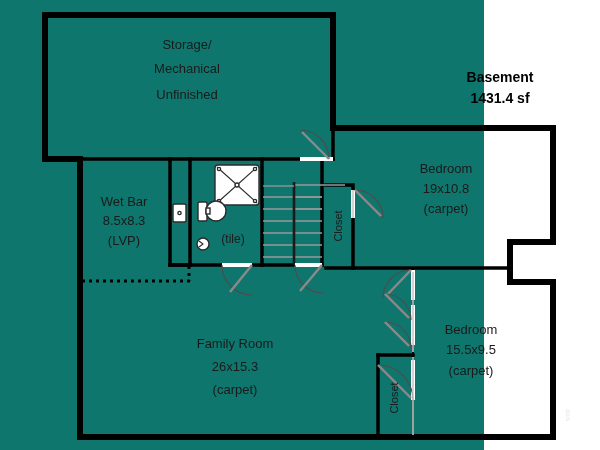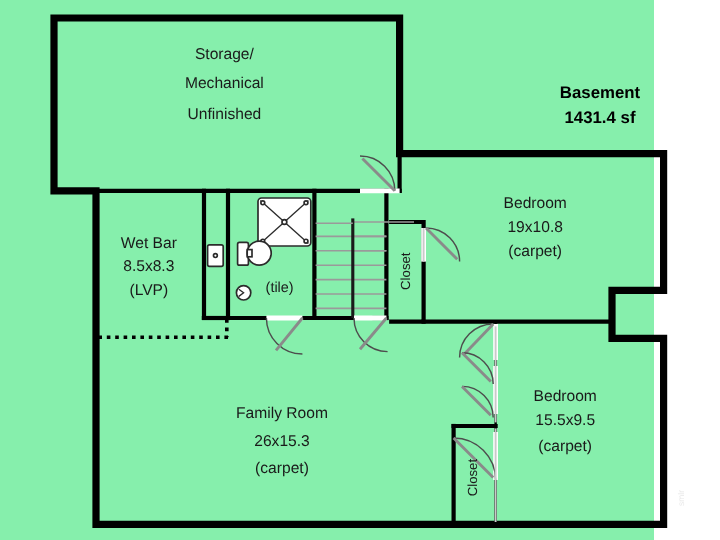--- a/index.html
+++ b/index.html
@@ -8,23 +8,23 @@
     background: #ffffff;
   }
   body {
     width: 600px;
     height: 450px;
     font-family: "Liberation Sans", sans-serif;
     overflow: hidden;
   }
   #floorplan-root {
     position: relative;
-    width: 545px;
+    width: 484px;
     height: 450px;
-    background: #86efac;
+    background: #0f766e;
   }
   #plan-svg {
     position: absolute;
     left: 0;
     top: 0;
     width: 600px;
     height: 450px;
   }
   .rm-label {
     fill: #1a1a1a;

